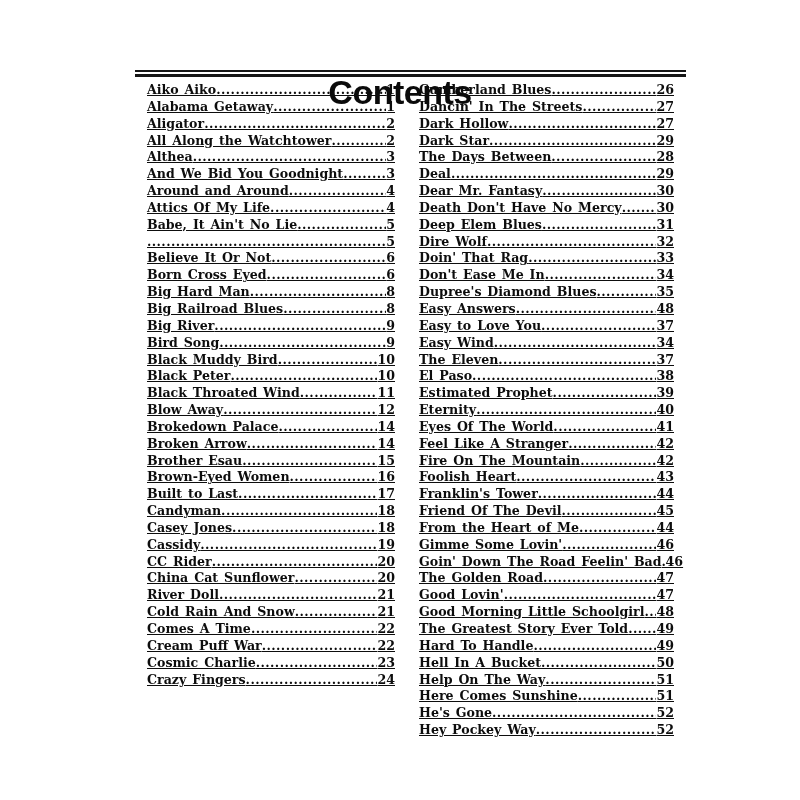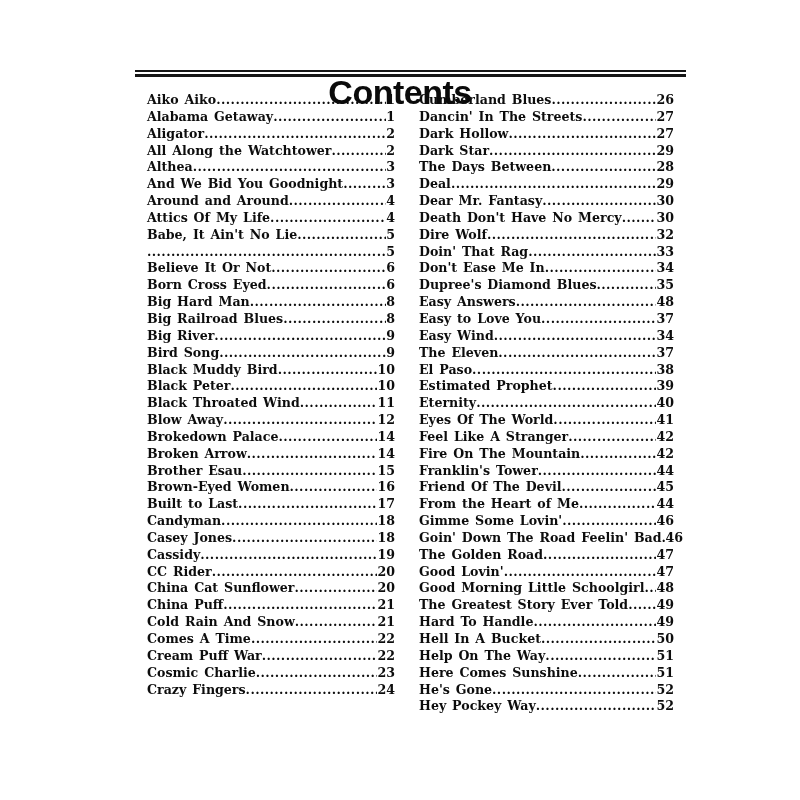--- a/index.html
+++ b/index.html
@@ -33,21 +33,22 @@
     position: absolute;
     top: 70px;
     left: 135px;
     width: 551px;
     height: 2px;
     border-top: 2px solid #151515;
     border-bottom: 3px solid #151515;
   }
   .toc-column {
     position: absolute;
-    top: 92px;
+    top: 82px;
+    text-decoration: underline;
   }
   .toc-column.left  { left: 147px; width: 248px; }
   .toc-column.right { left: 419px; width: 255px; }
   .toc-row {
     display: flex;
     align-items: baseline;
     height: 16.85px;
     font-size: 12.6px;
     font-weight: bold;
     white-space: nowrap;
@@ -223,21 +224,21 @@
       <span class="song-title">CC Rider</span>
       <span class="dot-leader"></span>
       <span class="page-number">20</span>
     </div>
     <div class="toc-row">
       <span class="song-title">China Cat Sunflower</span>
       <span class="dot-leader"></span>
       <span class="page-number">20</span>
     </div>
     <div class="toc-row">
-      <span class="song-title">China Puff</span>
+      <span class="song-title">River Doll</span>
       <span class="dot-leader"></span>
       <span class="page-number">21</span>
     </div>
     <div class="toc-row">
       <span class="song-title">Cold Rain And Snow</span>
       <span class="dot-leader"></span>
       <span class="page-number">21</span>
     </div>
     <div class="toc-row">
       <span class="song-title">Comes A Time</span>
@@ -296,20 +297,25 @@
       <span class="song-title">Dear Mr. Fantasy</span>
       <span class="dot-leader"></span>
       <span class="page-number">30</span>
     </div>
     <div class="toc-row">
       <span class="song-title">Death Don't Have No Mercy</span>
       <span class="dot-leader"></span>
       <span class="page-number">30</span>
     </div>
     <div class="toc-row">
+      <span class="song-title">Deep Elem Blues</span>
+      <span class="dot-leader"></span>
+      <span class="page-number">31</span>
+    </div>
+    <div class="toc-row">
       <span class="song-title">Dire Wolf</span>
       <span class="dot-leader"></span>
       <span class="page-number">32</span>
     </div>
     <div class="toc-row">
       <span class="song-title">Doin' That Rag</span>
       <span class="dot-leader"></span>
       <span class="page-number">33</span>
     </div>
     <div class="toc-row">
@@ -364,20 +370,25 @@
     </div>
     <div class="toc-row">
       <span class="song-title">Feel Like A Stranger</span>
       <span class="dot-leader"></span>
       <span class="page-number">42</span>
     </div>
     <div class="toc-row">
       <span class="song-title">Fire On The Mountain</span>
       <span class="dot-leader"></span>
       <span class="page-number">42</span>
+    </div>
+    <div class="toc-row">
+      <span class="song-title">Foolish Heart</span>
+      <span class="dot-leader"></span>
+      <span class="page-number">43</span>
     </div>
     <div class="toc-row">
       <span class="song-title">Franklin's Tower</span>
       <span class="dot-leader"></span>
       <span class="page-number">44</span>
     </div>
     <div class="toc-row">
       <span class="song-title">Friend Of The Devil</span>
       <span class="dot-leader"></span>
       <span class="page-number">45</span>

